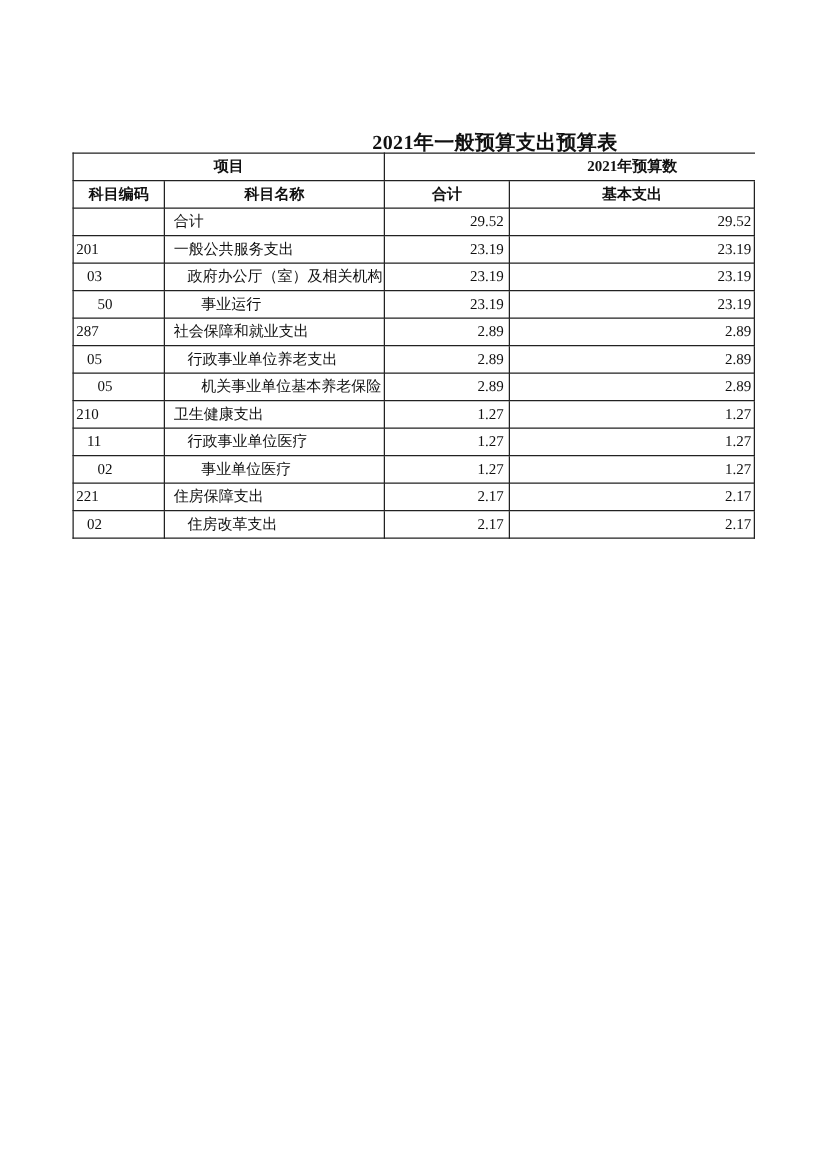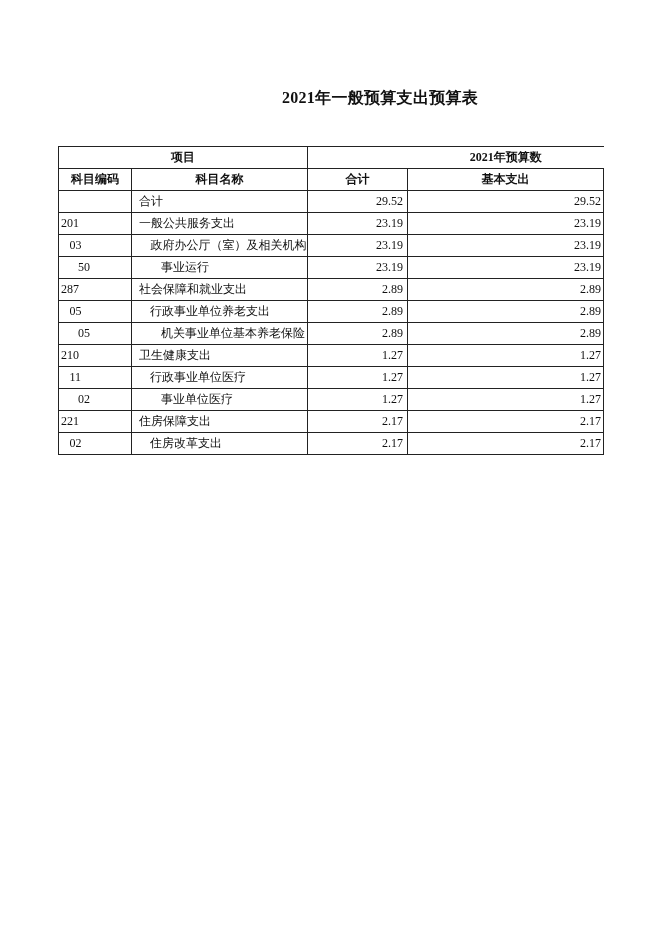--- a/index.html
+++ b/index.html
@@ -13,30 +13,30 @@
     height: 936px;
     overflow: hidden;
     font-family: "Liberation Serif", "DejaVu Serif", serif;
     color: #111111;
   }
   .page-title {
     position: absolute;
     top: 88px;
     left: 380px;
     transform: translateX(-50%);
-    margin: 0;
+    margin: 16px;
     font-size: 16px;
     font-weight: bold;
     white-space: nowrap;
     letter-spacing: 0.3px;
   }
   table.budget {
     position: absolute;
     left: 58px;
-    top: 146px;
+    top: 122px;
     width: 545px;
     border-collapse: collapse;
     table-layout: fixed;
   }
   .budget th, .budget td {
     border: 1px solid #222222;
     font-size: 12px;
     height: 21px;
     padding: 0;
     overflow: hidden;
@@ -92,21 +92,21 @@
           <td class="c-basic">29.52</td>
         </tr>
         <tr>
           <td class="c-code" style="padding-left: 2px;">201</td>
           <td class="c-name" style="padding-left: 7px;">一般公共服务支出</td>
           <td class="c-total">23.19</td>
           <td class="c-basic">23.19</td>
         </tr>
         <tr>
           <td class="c-code" style="padding-left: 10.5px;">03</td>
-          <td class="c-name" style="padding-left: 18px; text-align: center;">政府办公厅（室）及相关机构</td>
+          <td class="c-name" style="padding-left: 18px;">政府办公厅（室）及相关机构</td>
           <td class="c-total">23.19</td>
           <td class="c-basic">23.19</td>
         </tr>
         <tr>
           <td class="c-code" style="padding-left: 19px;">50</td>
           <td class="c-name" style="padding-left: 29px;">事业运行</td>
           <td class="c-total">23.19</td>
           <td class="c-basic">23.19</td>
         </tr>
         <tr>

